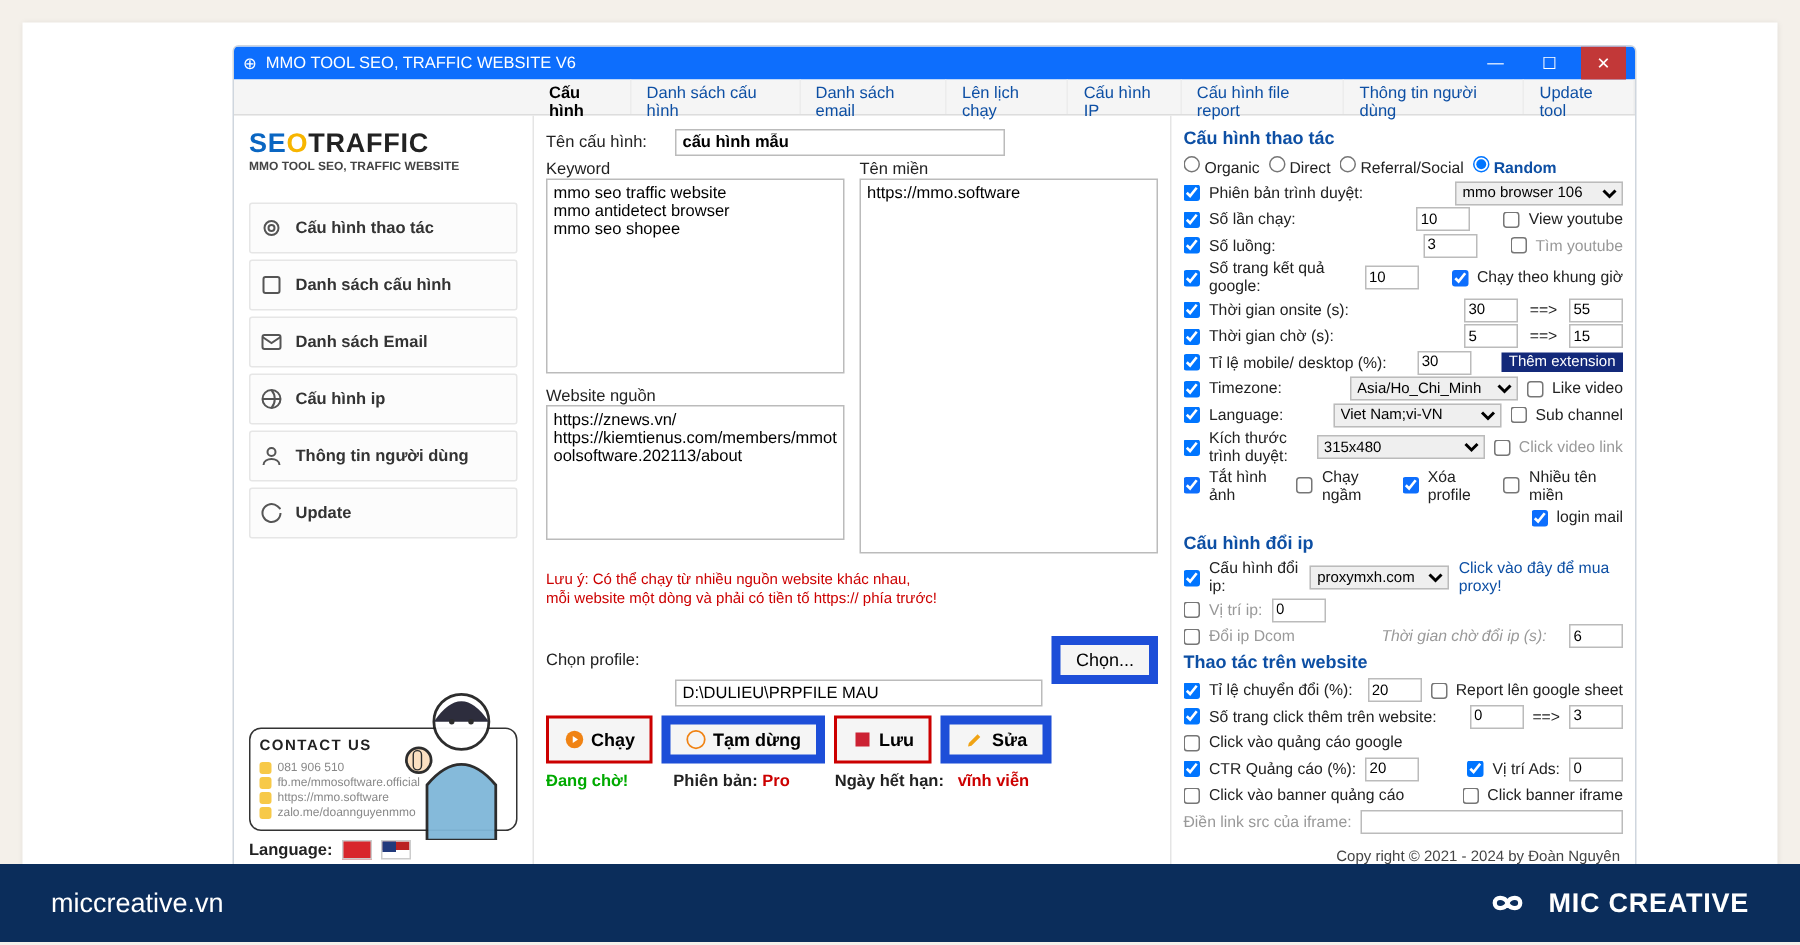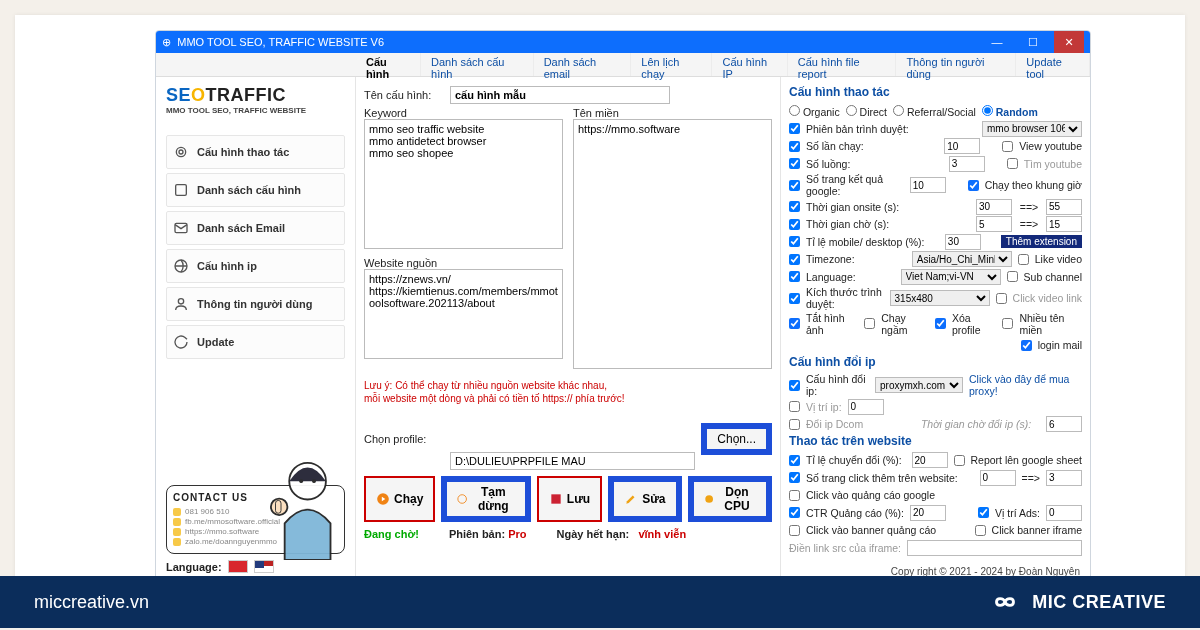--- a/index.html
+++ b/index.html
@@ -54,21 +54,21 @@
 .status{display:flex;gap:30px;margin-top:6px;font-weight:700}
 .status .g{color:#0a0}
 .status .r{color:#c00}
 
 .right{width:310px;border-left:1px solid #e5e5e5;padding:6px 8px;font-size:10.5px;overflow:hidden}
 .right h3{color:#0d4fa4;font-size:12px;font-weight:700;margin:2px 0 4px}
 .rrow{display:flex;align-items:center;gap:6px;margin:1.5px 0;min-height:16px}
 .rrow .l{flex:1}
 .chk{width:11px;height:11px}
 .num{width:36px;height:16px;border:1px solid #bbb;font-size:10px;padding:0 2px}
-.sel{height:16px;border:1px solid #bbb;font-size:10px;width:100px}
+.sel{height:16px;border:1px solid #bbb;font-size:10px;width:112px}
 .ext{background:#13297a;color:#fff;padding:1px 5px;font-size:10px;white-space:nowrap}
 .copy{position:absolute;right:10px;bottom:4px;font-size:10px;color:#444}
 .lnk{color:#0d4fa4}
 .muted{color:#999}
 .toon{position:absolute;left:240px;bottom:55px;width:96px;height:110px;pointer-events:none;opacity:.95}
 </style>
 </head>
 <body>
 
 <div class="stage">
@@ -217,26 +217,20 @@
                 <rect x="4" y="4" width="16" height="16" fill="#c23"></rect>
               </svg>
               <span>Lưu</span>
             </button>
         <button class="btn">
               <svg class="ic" viewBox="0 0 24 24">
                 <path d="M4 20l4-1 10-10-3-3L5 16z" fill="#f0a314"></path>
               </svg>
               <span>Sửa</span>
             </button>
-        <button class="btn">
-              <svg class="ic" viewBox="0 0 24 24">
-                <circle cx="12" cy="12" r="9" fill="#f0a314"></circle>
-              </svg>
-              <span>Dọn CPU</span>
-            </button>
       </div>
       <div class="status">
         <span class="g">Đang chờ!</span>
         <span><span>Phiên bản:</span> <span class="r">Pro</span></span>
         <span><span>Ngày hết hạn:</span>&nbsp;&nbsp;&nbsp;<span class="r">vĩnh viễn</span></span>
       </div>
     </div>
 
     <div class="right">
       <h3>Cấu hình thao tác</h3>

